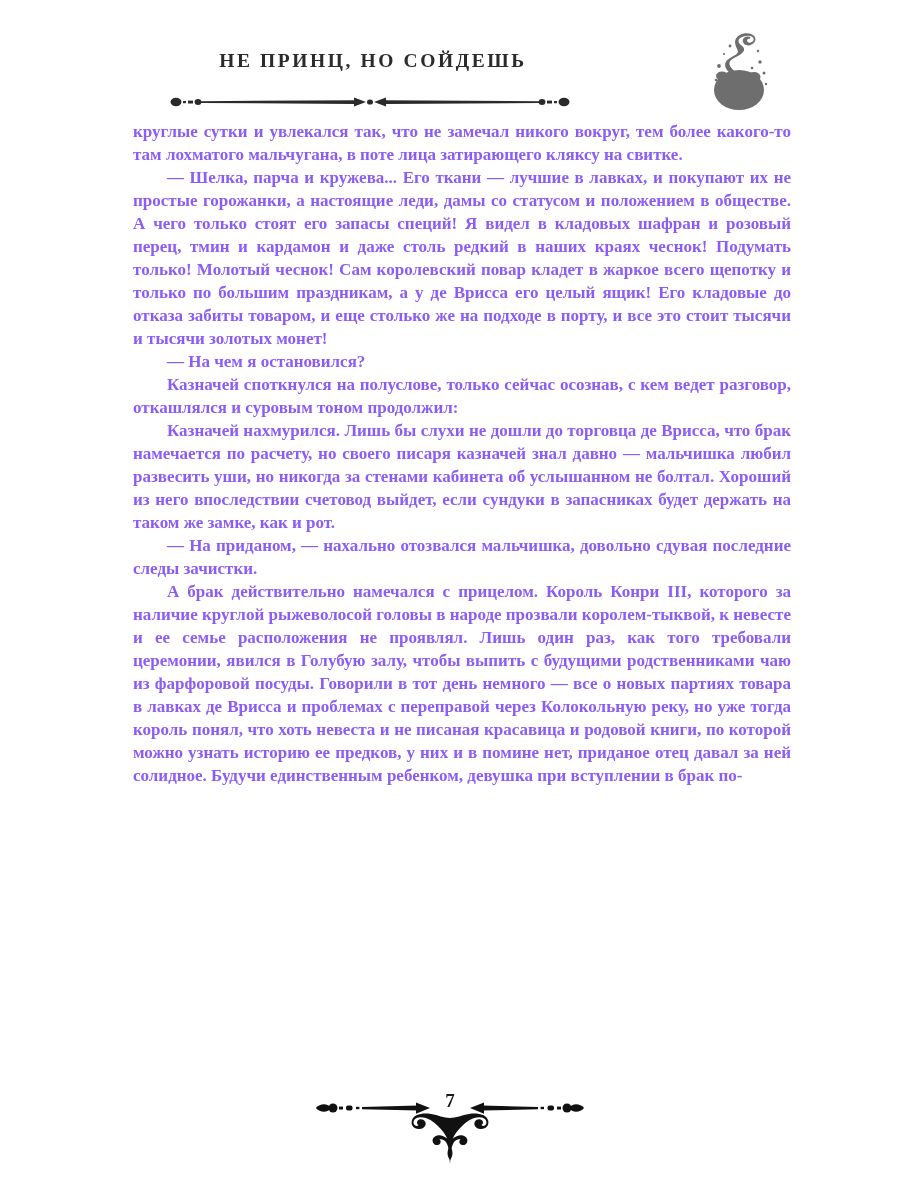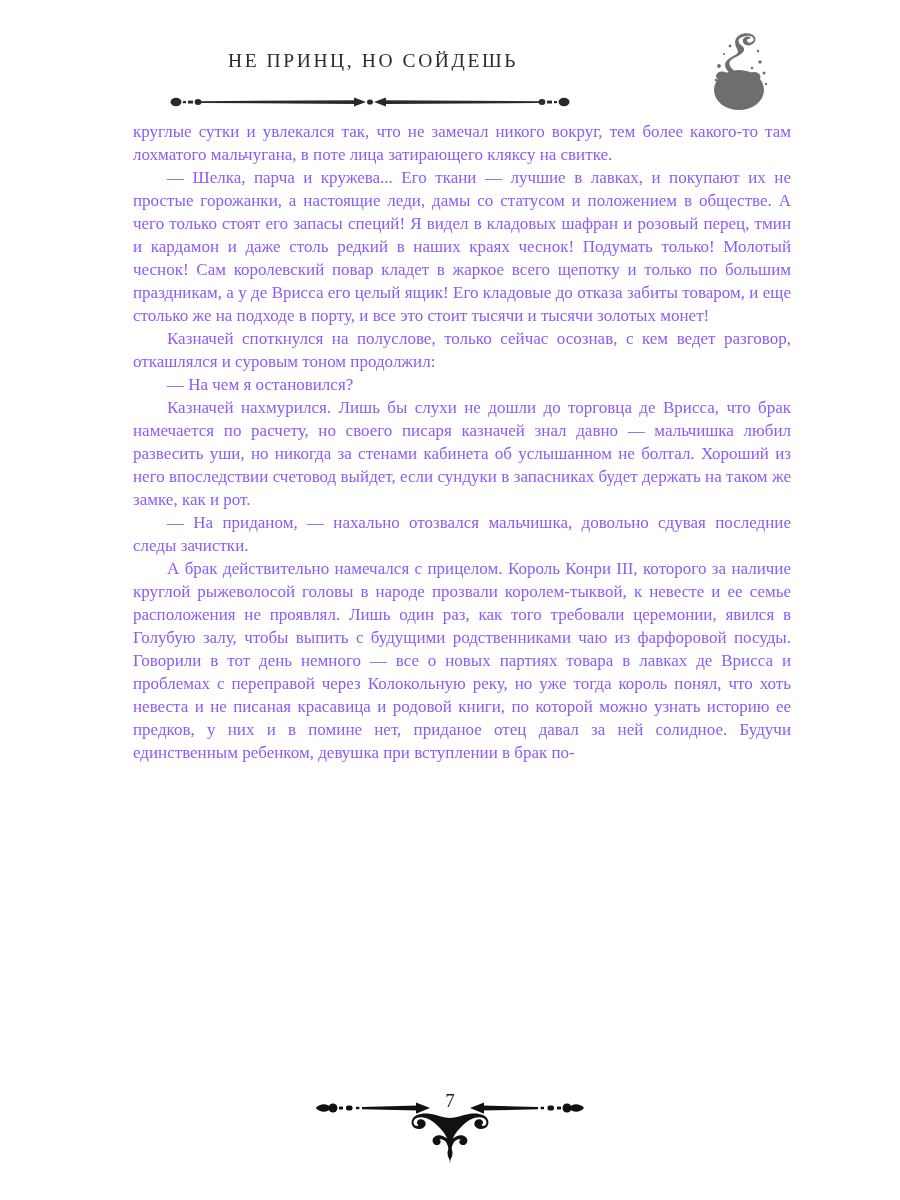--- a/index.html
+++ b/index.html
@@ -14,20 +14,21 @@
     color: #1a1a1a;
     position: relative;
     overflow: hidden;
   }
 
   .page {
     width: 900px;
     height: 1200px;
     position: relative;
     box-sizing: border-box;
+    font-weight: bold;
   }
 
   
   .running-head {
     position: absolute;
     top: 44px;
     left: 133px;
     width: 657px;
     height: 70px;
   }
@@ -174,22 +175,22 @@
           </g>
         </svg>
       </div>
 
     </div>
   </div>
 
   <div class="body-copy">
     <p>круглые сутки и увлекался так, что не замечал никого вокруг, тем более какого-то там лохматого мальчугана, в поте лица затирающего кляксу на свитке.</p>
     <p class="indent">— Шелка, парча и кружева... Его ткани — лучшие в лавках, и покупают их не простые горожанки, а настоящие леди, дамы со статусом и положением в обществе. А чего только стоят его запасы специй! Я видел в кладовых шафран и розовый перец, тмин и кардамон и даже столь редкий в наших краях чеснок! Подумать только! Молотый чеснок! Сам королевский повар кладет в жаркое всего щепотку и только по большим праздникам, а у де Врисса его целый ящик! Его кладовые до отказа забиты товаром, и еще столько же на подходе в порту, и все это стоит тысячи и тысячи золотых монет!</p>
+    <p class="indent">— На чем я остановился?</p>
     <p class="indent">Казначей споткнулся на полуслове, только сейчас осознав, с кем ведет разговор, откашлялся и суровым тоном продолжил:</p>
-    <p class="indent">— На чем я остановился?</p>
     <p class="indent">Казначей нахмурился. Лишь бы слухи не дошли до торговца де Врисса, что брак намечается по расчету, но своего писаря казначей знал давно — мальчишка любил развесить уши, но никогда за стенами кабинета об услышанном не болтал. Хороший из него впоследствии счетовод выйдет, если сундуки в запасниках будет держать на таком же замке, как и рот.</p>
     <p class="indent">— На приданом, — нахально отозвался мальчишка, довольно сдувая последние следы зачистки.</p>
     <p class="indent">А брак действительно намечался с прицелом. Король Конри III, которого за наличие круглой рыжеволосой головы в народе прозвали королем-тыквой, к невесте и ее семье расположения не проявлял. Лишь один раз, как того требовали церемонии, явился в Голубую залу, чтобы выпить с будущими родственниками чаю из фарфоровой посуды. Говорили в тот день немного — все о новых партиях товара в лавках де Врисса и проблемах с переправой через Колокольную реку, но уже тогда король понял, что хоть невеста и не писаная красавица и родовой книги, по которой можно узнать историю ее предков, у них и в помине нет, приданое отец давал за ней солидное. Будучи единственным ребенком, девушка при вступлении в брак по-</p>
   </div>
 
   <div class="footer">
 
     <div class="folio">7</div>
 
     <div class="footer-orn">

